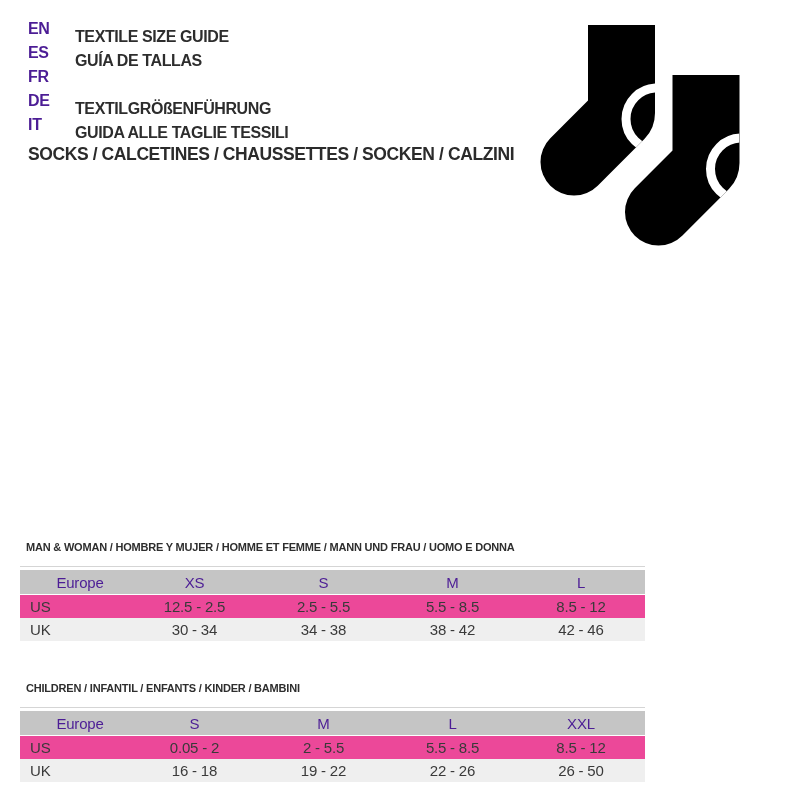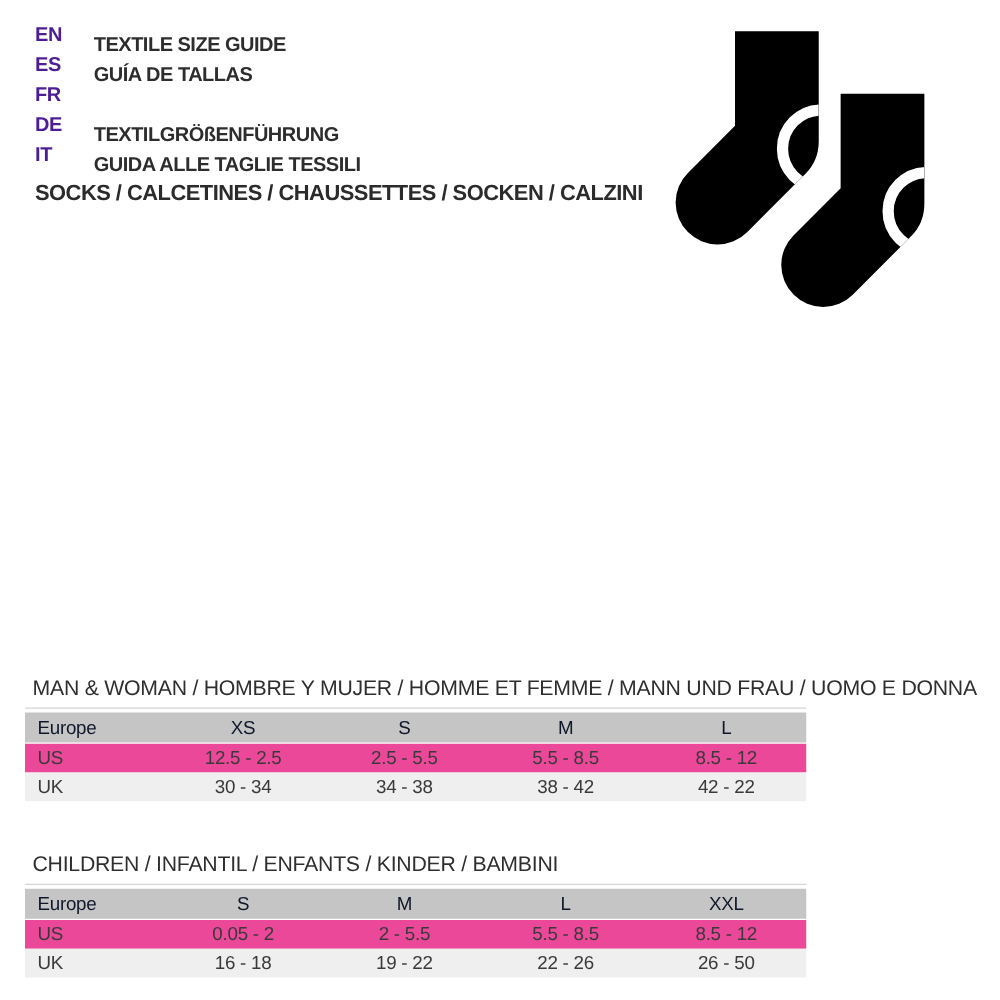--- a/index.html
+++ b/index.html
@@ -14,38 +14,38 @@
   .lang-label{font-size:16px;font-weight:bold;color:#2d2d2d;letter-spacing:-0.4px;white-space:nowrap;margin-top:16px;}
   
   .category-line{
     position:absolute;left:28px;top:144px;font-size:17.5px;font-weight:bold;
     color:#2b2b2b;letter-spacing:-0.4px;white-space:nowrap;
   }
   
   .socks-wrap{position:absolute;left:538px;top:15px;width:260px;height:235px;}
   
   .section-title{
-    position:absolute;left:26px;font-size:17px;font-weight:normal;color:#2e2e2e;
+    position:absolute;left:26px;font-size:11px;font-weight:bold;color:#2e2e2e;
     letter-spacing:-0.2px;white-space:nowrap;
   }
   .title-1{top:541px;}
   .title-2{top:682px;}
   .size-table{position:absolute;left:20px;width:625px;border-top:1px solid #d5d5d5;padding-top:3px;}
   .table-1{top:566px;}
   .table-2{top:707px;}
   .t-row{display:flex;align-items:center;}
   .t-head{height:24px;background:#c5c5c5;margin-bottom:1px;}
   .t-body{height:23px;}
   .row-us{background:#ec4899;}
   .row-uk{background:#efefef;}
   .t-cell{font-size:15px;color:#3a3a3a;letter-spacing:-0.2px;white-space:nowrap;}
   .c-first{width:100px;padding-left:10px;text-align:left;}
   .c-val{width:129px;text-align:center;}
   .c-last{width:128px;text-align:center;}
-  .t-head .t-cell{color:#0f172a;}
+  .t-head .t-cell{color:#4c1d95;text-align:center;}
 </style>
 </head>
 <body>
 
 <div class="page">
 
   <div class="lang-block">
     <div class="lang-row">
       <span class="lang-code">EN</span>
       <span class="lang-label">TEXTILE SIZE GUIDE</span>
@@ -102,21 +102,21 @@
       <div class="t-cell c-val">12.5 - 2.5</div>
       <div class="t-cell c-val">2.5 - 5.5</div>
       <div class="t-cell c-val">5.5 - 8.5</div>
       <div class="t-cell c-last">8.5 - 12</div>
     </div>
     <div class="t-row t-body row-uk">
       <div class="t-cell c-first">UK</div>
       <div class="t-cell c-val">30 - 34</div>
       <div class="t-cell c-val">34 - 38</div>
       <div class="t-cell c-val">38 - 42</div>
-      <div class="t-cell c-last">42 - 22</div>
+      <div class="t-cell c-last">42 - 46</div>
     </div>
   </div>
 
   <div class="section-title title-2">CHILDREN / INFANTIL / ENFANTS / KINDER / BAMBINI</div>
   <div class="size-table table-2">
     <div class="t-row t-head">
       <div class="t-cell c-first">Europe</div>
       <div class="t-cell c-val">S</div>
       <div class="t-cell c-val">M</div>
       <div class="t-cell c-val">L</div>

